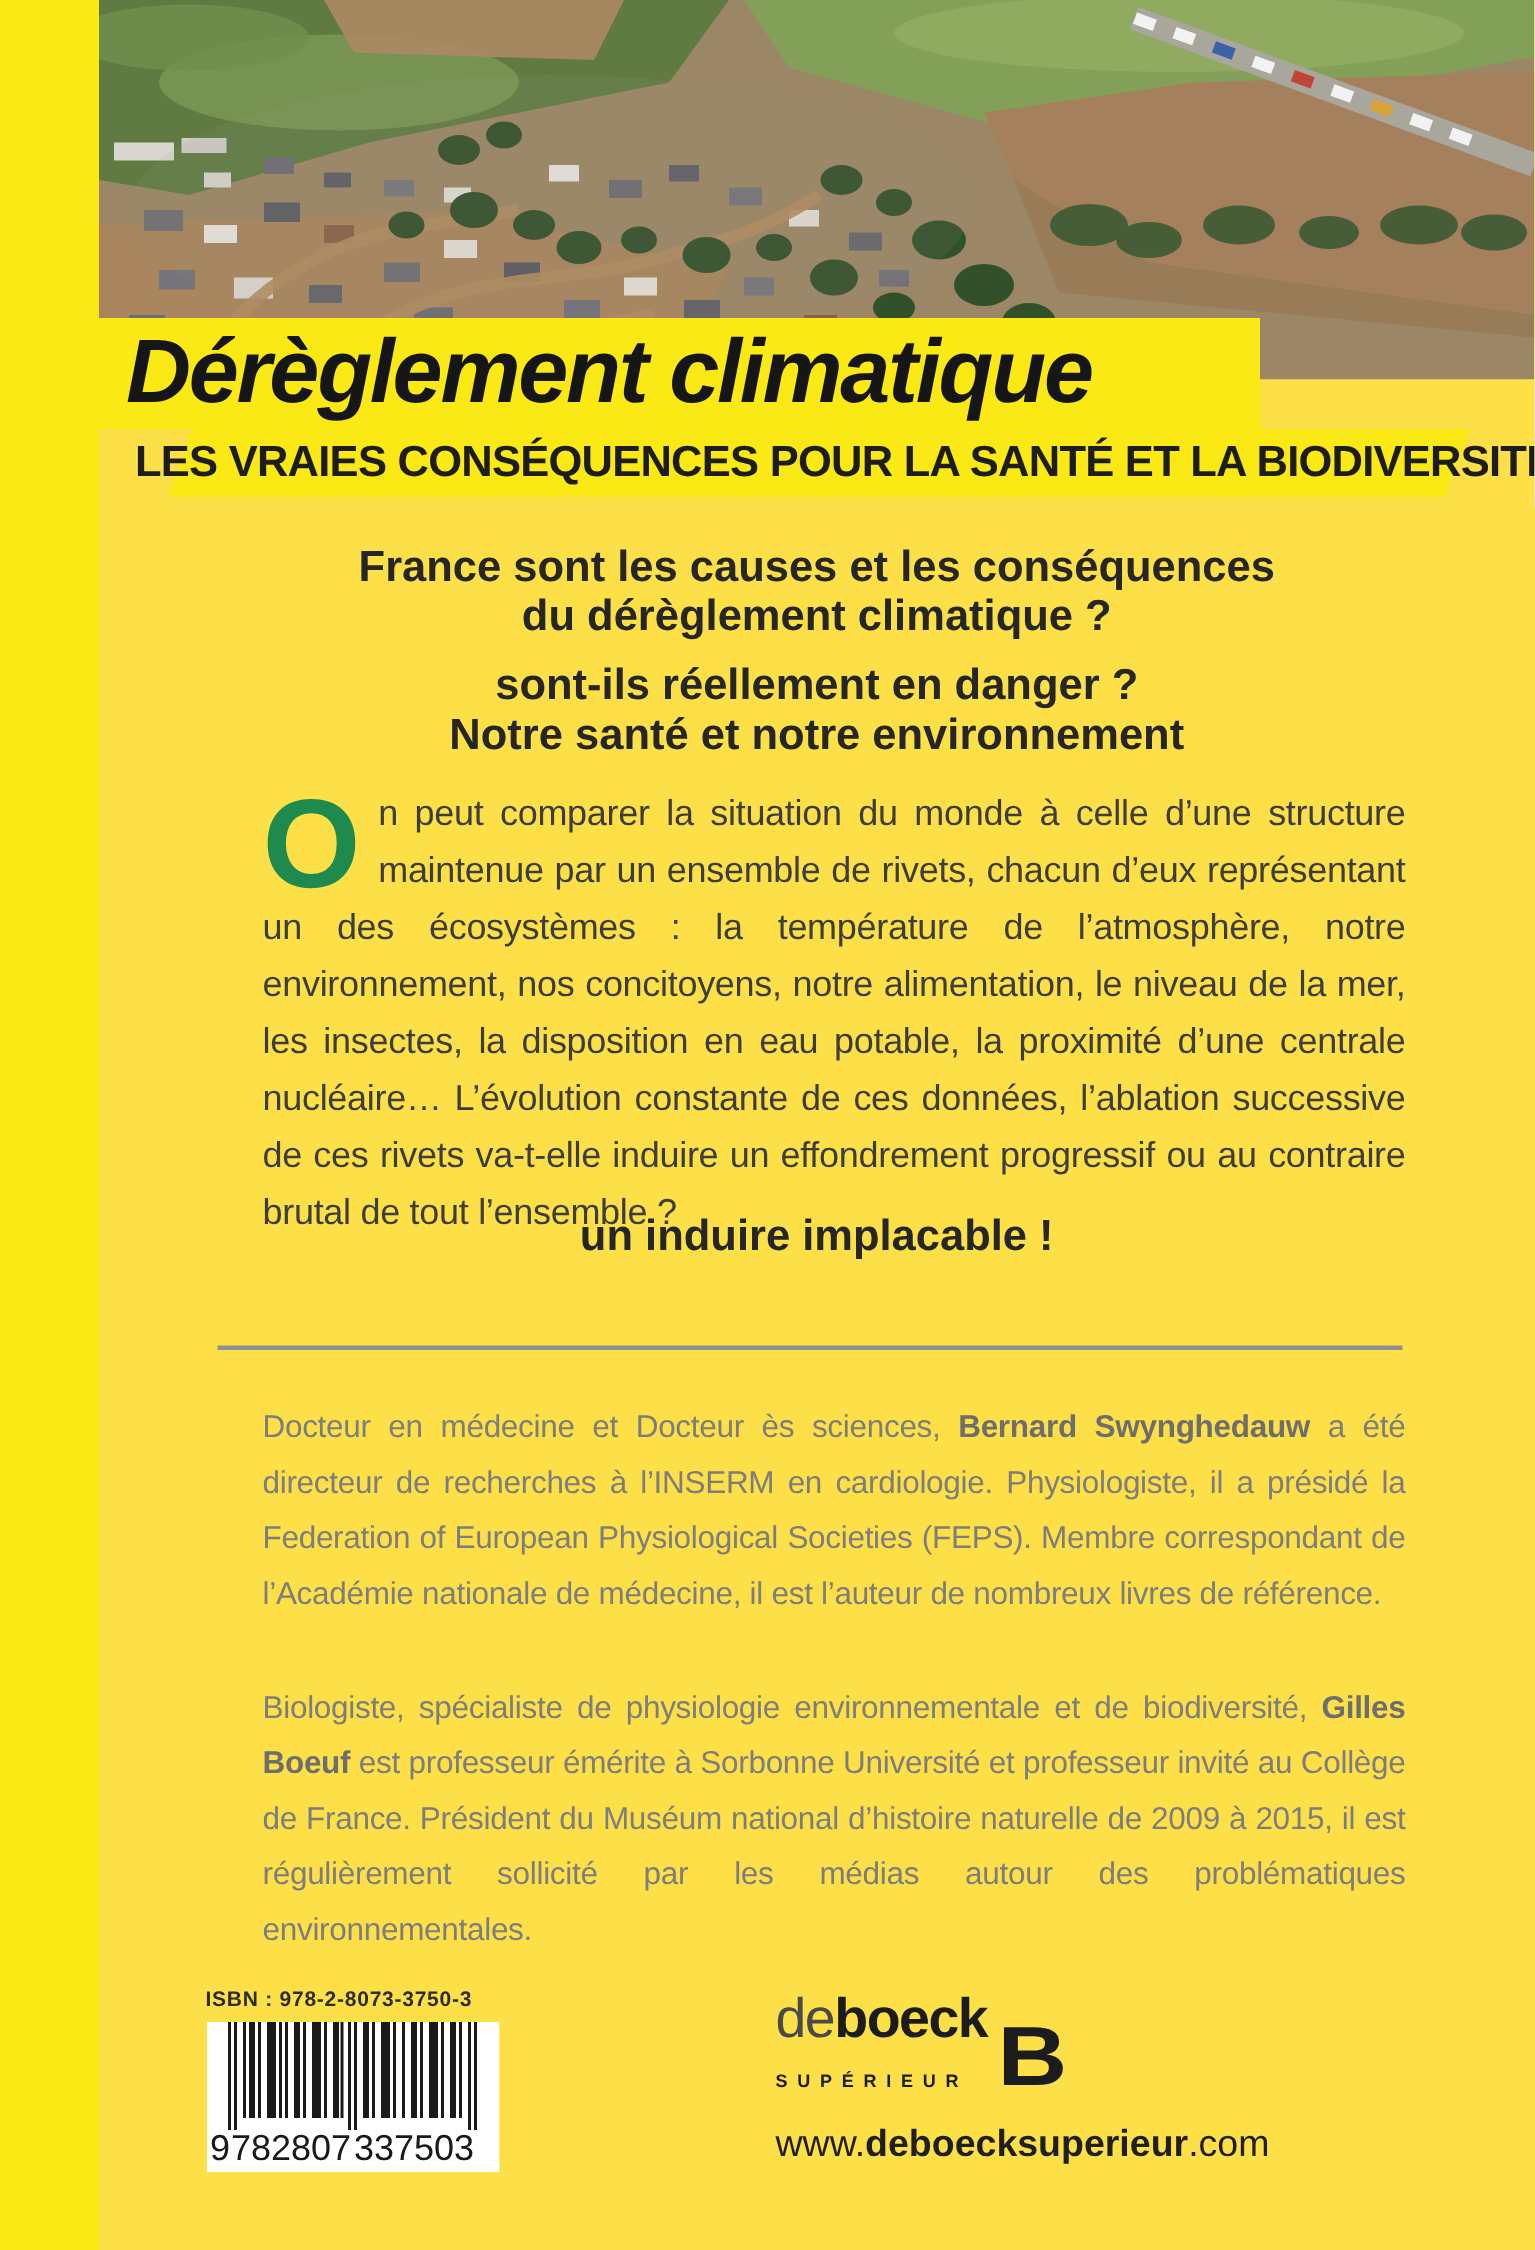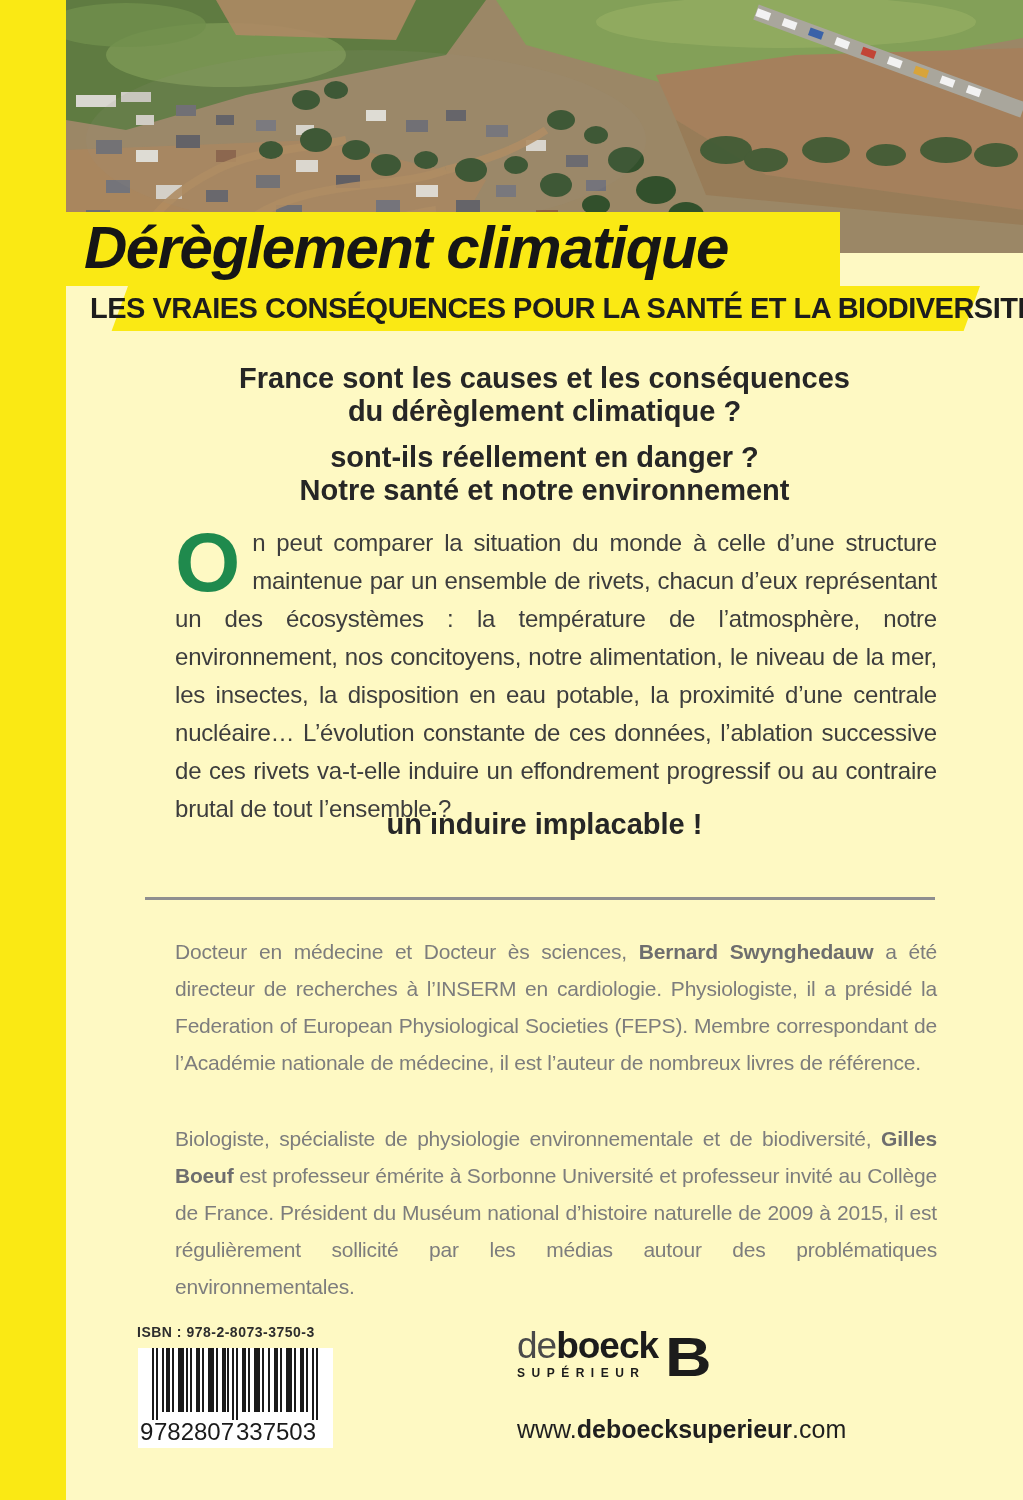--- a/index.html
+++ b/index.html
@@ -1,18 +1,18 @@
 <!DOCTYPE html>
 <html><head>
 <meta charset="utf-8">
 <style>
   html,body{margin:0;padding:0;background:#e8e8e8;}
   .page{
     position:relative;width:1023px;height:1500px;margin:0 auto;
-    background:#fef9c3;overflow:hidden;
+    background:#fde047;overflow:hidden;
     font-family:"Liberation Sans",sans-serif;
   }
   .stripe{position:absolute;left:0;top:0;width:66px;height:1500px;background:#fae914;}
   .photo{position:absolute;left:66px;top:0;width:957px;height:253px;}
   .photo svg{display:block;}
 
   .title-band{position:absolute;left:0;top:212px;width:840px;height:74px;background:#fae914;}
   .title-text{
     position:absolute;left:84px;top:212px;height:74px;line-height:72px;
     font-size:60px;font-weight:bold;font-style:italic;letter-spacing:-1.5px;color:#161616;
@@ -52,21 +52,21 @@
   .bio2{top:1120px;}
 
   .isbn-label{position:absolute;left:137px;top:1324px;font-size:14px;letter-spacing:0.5px;
     color:#2d2d2d;font-weight:bold;}
   .barcode{position:absolute;left:138px;top:1348px;}
 
   .publisher{position:absolute;left:517px;top:1329px;display:flex;align-items:flex-end;gap:7px;}
   .pub-row{font-size:37px;line-height:33px;letter-spacing:-1px;white-space:nowrap;}
   .pub-de{color:#4a4a4a;font-weight:normal;}
   .pub-boeck{color:#1c1c1c;font-weight:bold;}
-  .pub-sub{font-size:12px;letter-spacing:6.5px;font-weight:bold;color:#1c1c1c;margin-top:4px;white-space:nowrap;}
+  .pub-sub{font-size:12px;letter-spacing:6.5px;font-weight:bold;color:#1c1c1c;margin-top:18px;white-space:nowrap;}
   .pub-b{font-size:56px;line-height:46px;font-weight:bold;color:#1c1c1c;
     transform:scaleX(1.15);transform-origin:left top;}
 
   .url{position:absolute;left:517px;top:1415px;font-size:25px;color:#1f1f1f;white-space:nowrap;}
   .url .bold{font-weight:bold;}
 </style>
 </head>
 <body>
 
 <div class="page">

